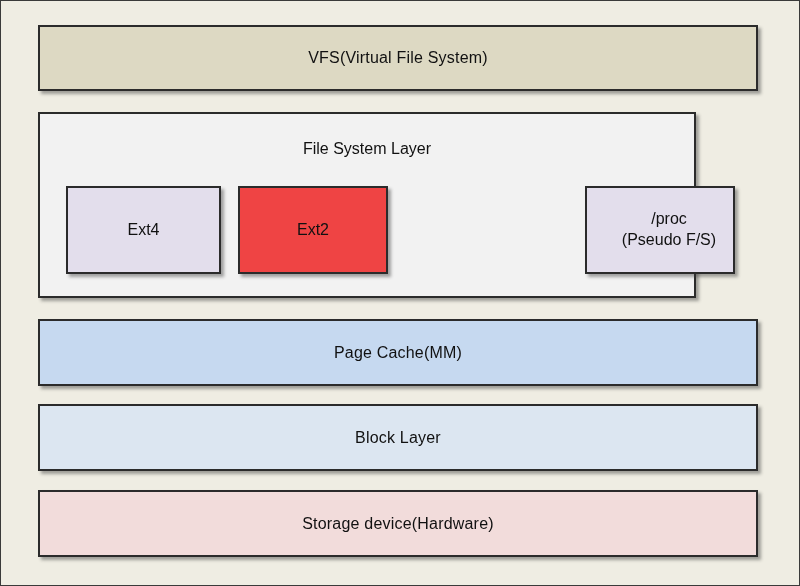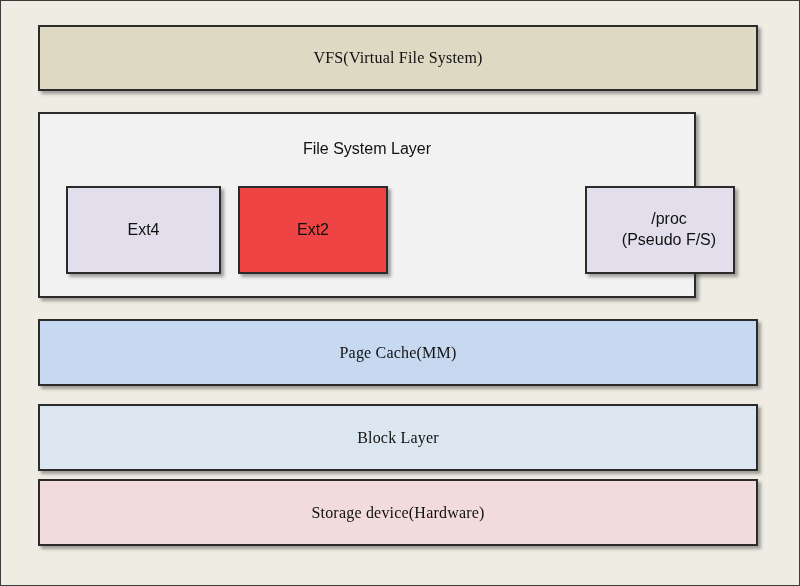--- a/index.html
+++ b/index.html
@@ -34,21 +34,20 @@
     justify-content: center;
   }
 
   .layer-label {
     font-size: 16px;
     color: #111111;
     letter-spacing: 0.2px;
     text-align: center;
     line-height: 1.25;
     white-space: pre-line;
-    font-family: Liberation Serif, serif;
   }
 
   
   #fs-layer {
     display: block;
   }
   #fs-layer-title {
     position: absolute;
     top: 26px;
     left: 0;
@@ -103,17 +102,17 @@
   </div>
 
   <div class="layer-box" id="box-block-layer" style="left: 37px; top: 403px; width: 720px; height: 67px; background: rgb(220, 230, 241); border-color: rgb(43, 43, 43);">
     <span class="layer-label">Block Layer</span>
   </div>
 
   <div class="layer-box" id="box-page-cache" style="left: 37px; top: 318px; width: 720px; height: 67px; background: rgb(198, 217, 240); border-color: rgb(43, 43, 43);">
     <span class="layer-label">Page Cache(MM)</span>
   </div>
 
-  <div class="layer-box" id="box-storage-device" style="left: 37px; top: 478px; width: 720px; height: 67px; background: rgb(242, 220, 219); border-color: rgb(43, 43, 43);">
+  <div class="layer-box" id="box-storage-device" style="left: 37px; top: 489px; width: 720px; height: 67px; background: rgb(242, 220, 219); border-color: rgb(43, 43, 43);">
     <span class="layer-label">Storage device(Hardware)</span>
   </div>
 
 </div>
 
 </body></html>

